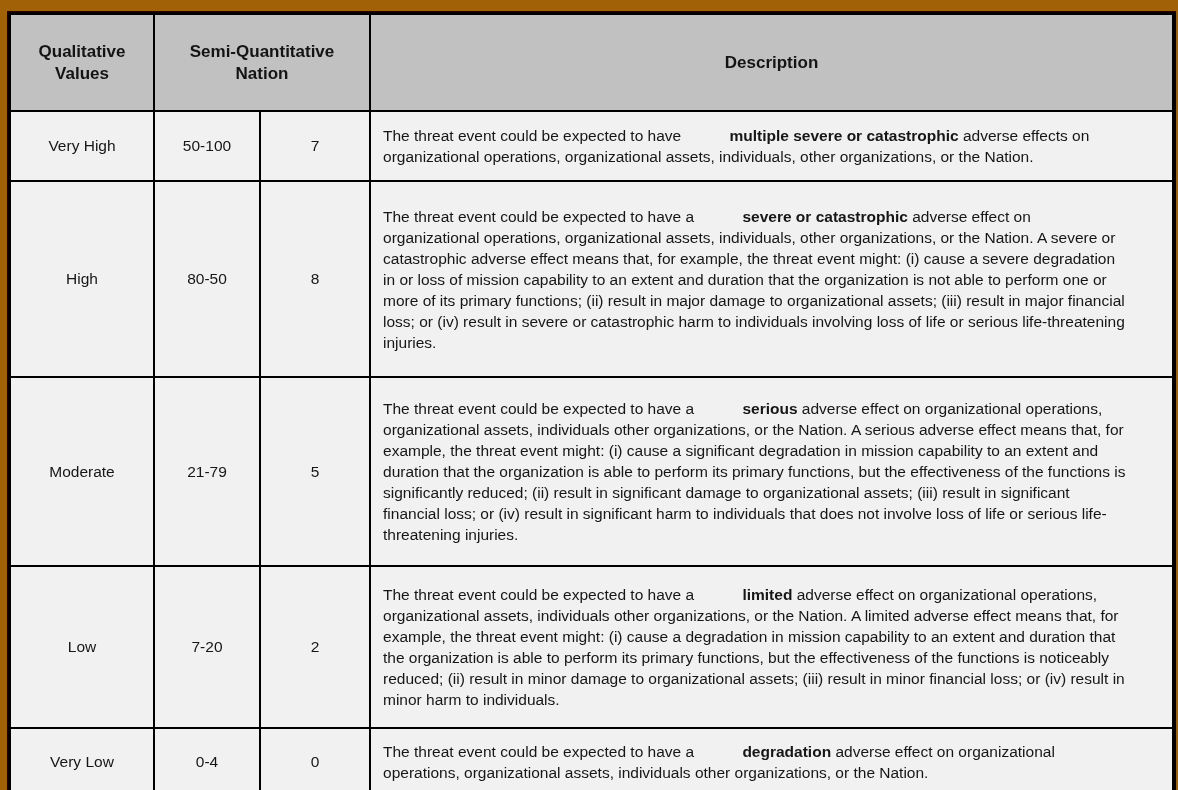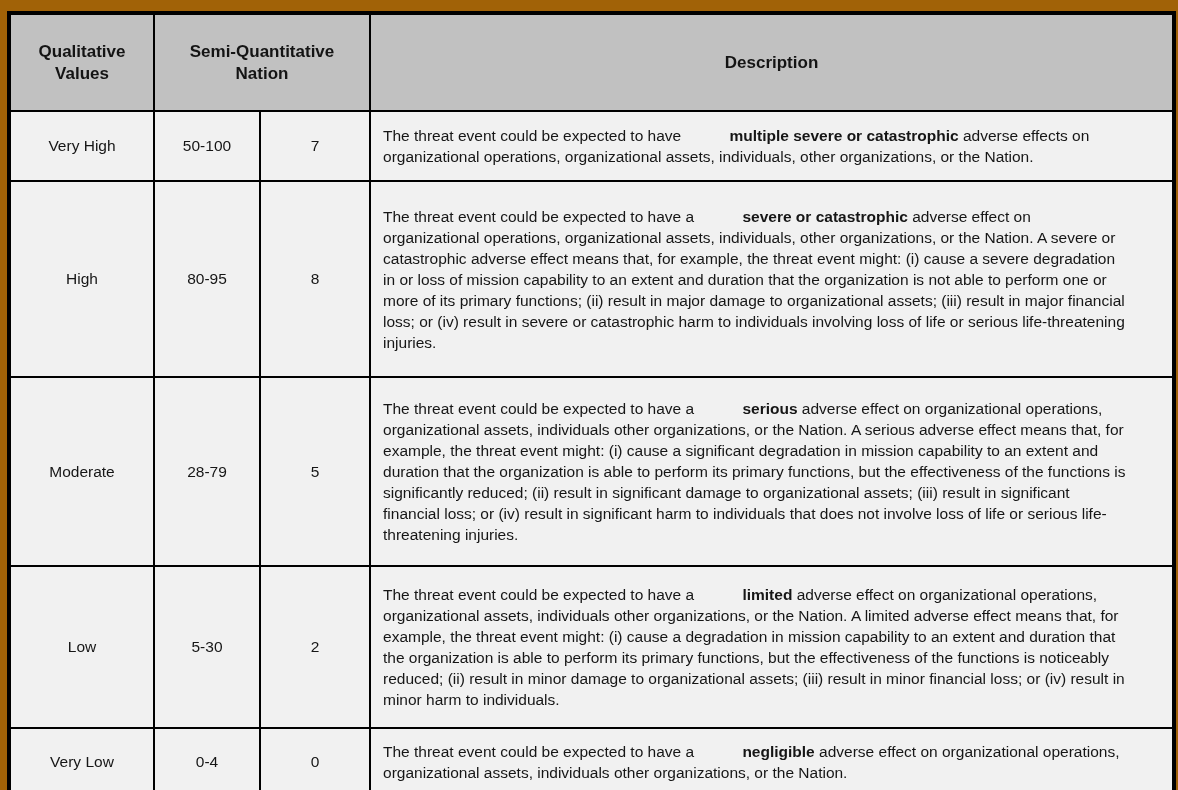--- a/index.html
+++ b/index.html
@@ -86,37 +86,37 @@
     </thead>
     <tbody>
         <tr>
           <td class="c-qual">Very High</td>
           <td class="c-num">50-100</td>
           <td class="c-num">7</td>
           <td class="c-desc"><span>The threat event could be expected to have </span><b>multiple severe or catastrophic</b><span> adverse effects on organizational operations, organizational assets, individuals, other organizations, or the Nation.</span></td>
         </tr>
         <tr>
           <td class="c-qual">High</td>
-          <td class="c-num">80-95</td>
+          <td class="c-num">80-50</td>
           <td class="c-num">8</td>
           <td class="c-desc"><span>The threat event could be expected to have a </span><b>severe or catastrophic</b><span> adverse effect on organizational operations, organizational assets, individuals, other organizations, or the Nation. A severe or catastrophic adverse effect means that, for example, the threat event might: (i) cause a severe degradation in or loss of mission capability to an extent and duration that the organization is not able to perform one or more of its primary functions; (ii) result in major damage to organizational assets; (iii) result in major financial loss; or (iv) result in severe or catastrophic harm to individuals involving loss of life or serious life-threatening injuries.</span></td>
         </tr>
         <tr>
           <td class="c-qual">Moderate</td>
-          <td class="c-num">28-79</td>
+          <td class="c-num">21-79</td>
           <td class="c-num">5</td>
           <td class="c-desc"><span>The threat event could be expected to have a </span><b>serious</b><span> adverse effect on organizational operations, organizational assets, individuals other organizations, or the Nation. A serious adverse effect means that, for example, the threat event might: (i) cause a significant degradation in mission capability to an extent and duration that the organization is able to perform its primary functions, but the effectiveness of the functions is significantly reduced; (ii) result in significant damage to organizational assets; (iii) result in significant financial loss; or (iv) result in significant harm to individuals that does not involve loss of life or serious life-threatening injuries.</span></td>
         </tr>
         <tr>
           <td class="c-qual">Low</td>
-          <td class="c-num">5-30</td>
+          <td class="c-num">7-20</td>
           <td class="c-num">2</td>
           <td class="c-desc"><span>The threat event could be expected to have a </span><b>limited</b><span> adverse effect on organizational operations, organizational assets, individuals other organizations, or the Nation. A limited adverse effect means that, for example, the threat event might: (i) cause a degradation in mission capability to an extent and duration that the organization is able to perform its primary functions, but the effectiveness of the functions is noticeably reduced; (ii) result in minor damage to organizational assets; (iii) result in minor financial loss; or (iv) result in minor harm to individuals.</span></td>
         </tr>
         <tr>
           <td class="c-qual">Very Low</td>
           <td class="c-num">0-4</td>
           <td class="c-num">0</td>
-          <td class="c-desc"><span>The threat event could be expected to have a </span><b>negligible</b><span> adverse effect on organizational operations, organizational assets, individuals other organizations, or the Nation.</span></td>
+          <td class="c-desc"><span>The threat event could be expected to have a </span><b>degradation</b><span> adverse effect on organizational operations, organizational assets, individuals other organizations, or the Nation.</span></td>
         </tr>
       </tbody>
   </table>
 </div>
 
 </body></html>

